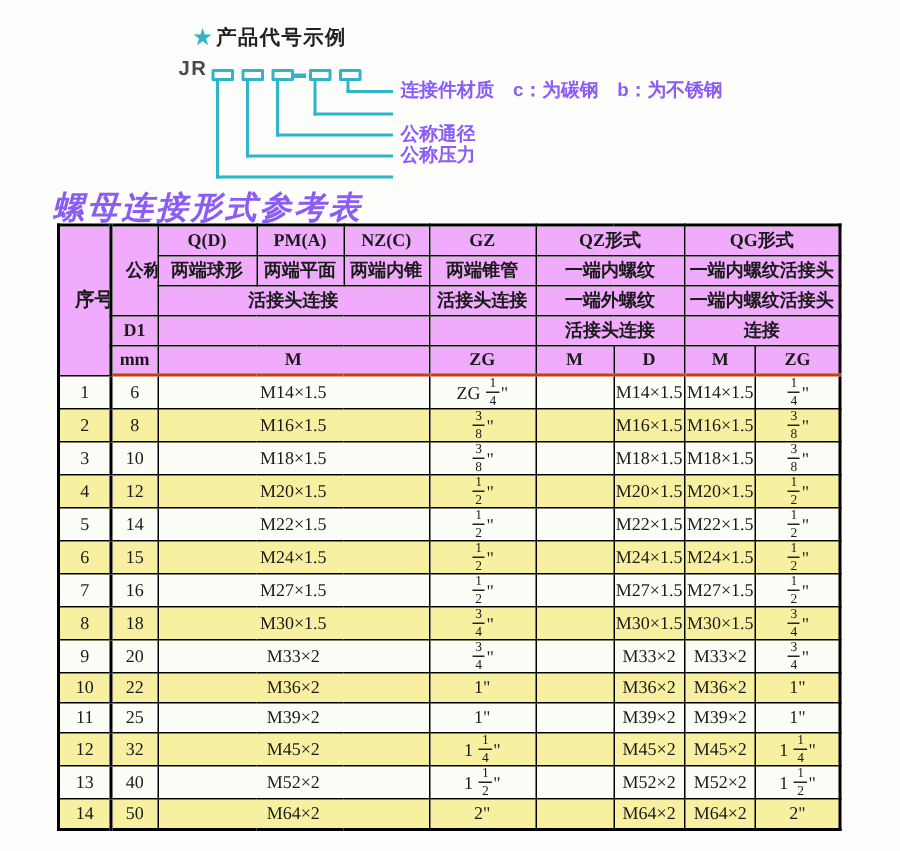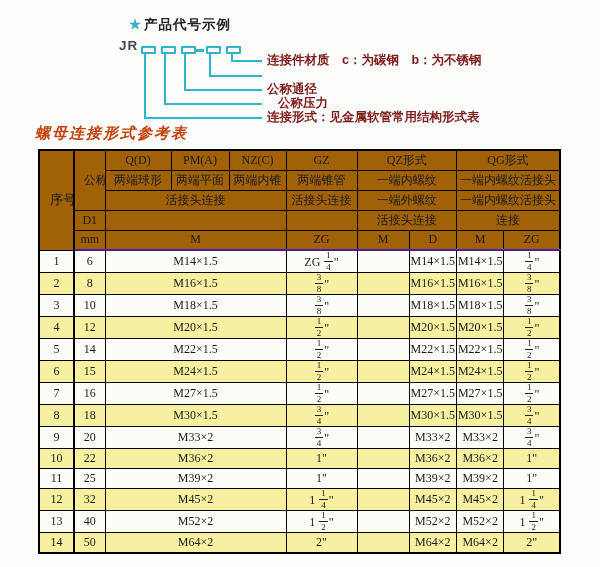--- a/index.html
+++ b/index.html
@@ -37,44 +37,44 @@
   .vline.v5 { left:231px; height:8px; }
   .hline { position:absolute; height:2px; background:#2fb4c8; }
   .hline.h1 { left:144px; top:117px; width:118px; }
   .hline.h2 { left:164px; top:103px; width:98px; }
   .hline.h3 { left:184px; top:89px;  width:78px; }
   .hline.h4 { left:209px; top:75px;  width:53px; }
   .hline.h5 { left:231px; top:60px;  width:31px; }
   .callout-label {
     position:absolute; left:267px;
     font-family:"Liberation Sans", sans-serif;
-    font-size:12.5px; font-weight:bold; color:#7f1d1d; line-height:13px;
+    font-size:12.5px; font-weight:bold; color:#8b5cf6; line-height:13px;
     white-space:nowrap;
   }
   .callout-label.l0 { top:54px; } .callout-label.l1 { top:69px; }
-  .callout-label.l2 { top:83px; } .callout-label.l3 { top:97px;margin-left:11px; }
+  .callout-label.l2 { top:83px; } .callout-label.l3 { top:97px; }
   .callout-label.l4 { top:111px; }
   
   .table-title {
     margin:0 0 3px 35px; height:22px;
-    font-size:15px; font-weight:bold; font-style:italic;
-    letter-spacing:2px; color:#c2410c;
+    font-size:21px; font-weight:bold; font-style:italic;
+    letter-spacing:2px; color:#8b5cf6;
   }
   
   table.ref {
     border-collapse:collapse; margin-left:38px;
     border:2px solid #000; table-layout:fixed;
     font-size:12px;
   }
   table.ref th, table.ref td {
     border:1px solid #000; text-align:center; vertical-align:middle;
     padding:0 1px; height:20px; overflow:hidden; white-space:nowrap;
   }
-  table.ref thead th { background:#a16207; font-weight:normal; font-size:12px; }
-  table.ref thead tr:last-child th { border-bottom:2px solid #4c1d95; }
+  table.ref thead th { background:#f0abfc; font-weight:bold; font-size:12px; }
+  table.ref thead tr:last-child th { border-bottom:2px solid #c2410c; }
   .seq-col { border-right-width:2px !important; }
   tbody tr { background:#fdfdf8; }
   tbody tr:nth-child(even) { background:#f6f0a0; }
   .vcell { width:1em; margin:0 auto; word-break:break-all; font-size:12px; }
   .vcell.vseq { line-height:2.9; font-size:13px; }
   .vcell.vdn  { line-height:1.25; }
   .frac { display:inline-block; vertical-align:-4px; text-align:center;
           line-height:1; font-size:9px; margin:0 1px; }
   .frac .fn { display:block; border-bottom:1px solid #222; padding:0 2px 1px; }
   .frac .fd { display:block; padding-top:1px; }
@@ -99,21 +99,20 @@
   <div class="vline v4"></div>
   <div class="vline v5"></div>
   <div class="hline h1"></div>
   <div class="hline h2"></div>
   <div class="hline h3"></div>
   <div class="hline h4"></div>
   <div class="hline h5"></div>
   <div class="callout-label l0">连接件材质　c：为碳钢　b：为不锈钢</div>
   <div class="callout-label l2">公称通径</div>
   <div class="callout-label l3">公称压力</div>
-  <div class="callout-label l4">连接形式：见金属软管常用结构形式表</div>
 </div>
 
 <div class="table-title">螺母连接形式参考表</div>
 
 <table class="ref">
   <colgroup>
     <col style="width:35px">
       <col style="width:31px">
       <col style="width:66px">
     <col style="width:58px">

